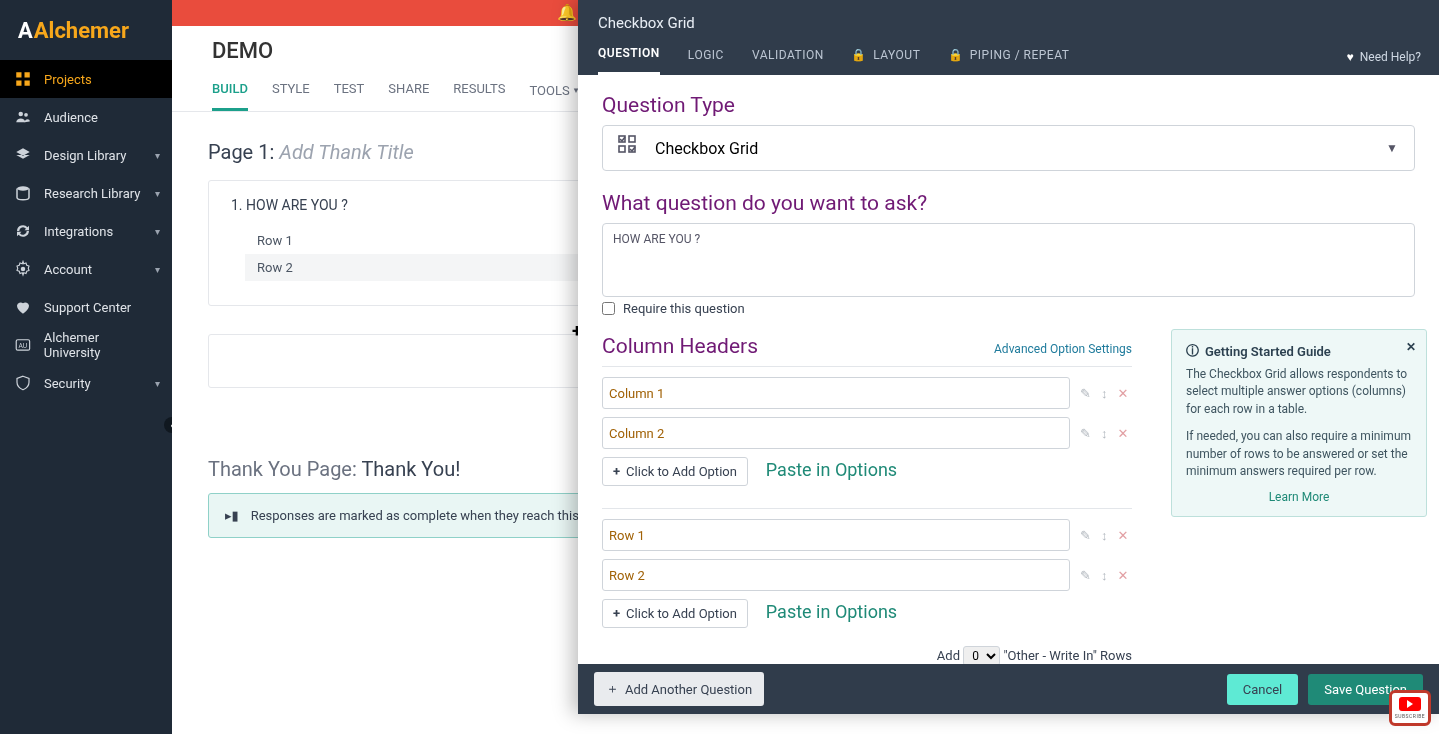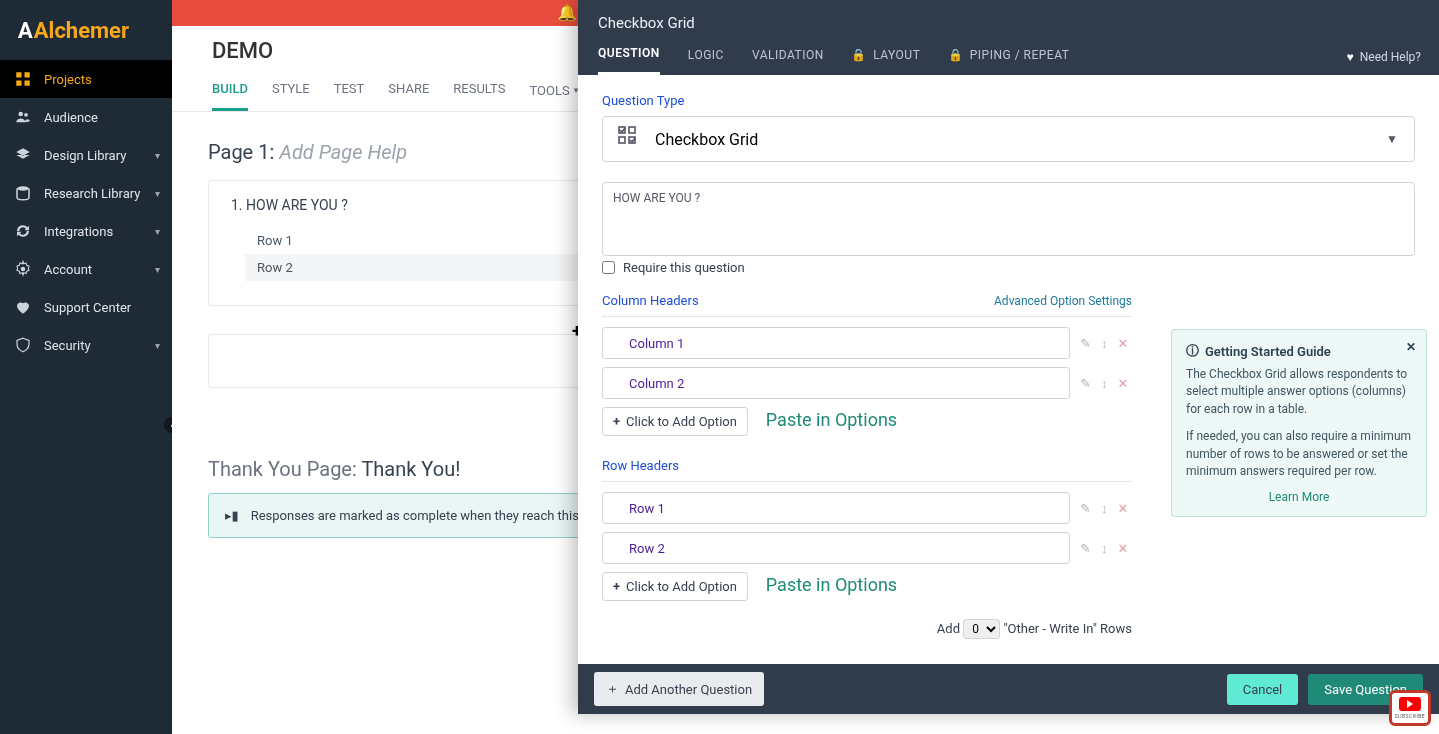--- a/index.html
+++ b/index.html
@@ -53,37 +53,37 @@
   .modal-head { background:#303c4b; color:#e8eef5; padding:14px 20px 0 20px; }
   .modal-title { font-size:15px; font-weight:400; margin-bottom:14px; }
   .modal-tabs { display:flex; gap:28px; font-size:12px; letter-spacing:.5px; }
   .modal-tab { padding-bottom:12px; color:#bcc6d3; cursor:pointer; display:flex; align-items:center; gap:6px;}
   .modal-tab.active { color:#fff; border-bottom:3px solid #fff; font-weight:600;}
   .need-help { position:absolute; right:18px; top:50px; color:#cfd8e3; font-size:12px; display:flex; align-items:center; gap:6px; cursor:pointer;}
   .need-help .heart{ color:#fff; }
 
   .modal-body { flex:1; overflow:auto; padding:18px 24px 12px 24px; position:relative; }
   .modal-body::-webkit-scrollbar{ width:10px;} .modal-body::-webkit-scrollbar-thumb{background:#c7ccd1;border-radius:5px;}
-  .label { font-size:13px; color:#1d4ed8; margin-bottom:8px; }
+  .label { font-size:21px; color:#701a75; margin-bottom:8px; }
 
   .qtype-select { border:1px solid #cfd4da; border-radius:4px; height:46px; display:flex; align-items:center; padding:0 14px; gap:14px; cursor:pointer; position:relative; margin-bottom:20px;}
   .qtype-select .caret { position:absolute; right:16px; font-size:12px; color:#556; }
   .grid-icon svg { width:24px; height:24px; }
 
   .qtext { border:1px solid #cfd4da; border-radius:4px; width:100%; height:74px; padding:8px 10px; font-size:12px; color:#556; resize:none; font-family:inherit; margin-bottom:0;}
 
   .req-row { display:flex; align-items:center; gap:8px; font-size:13px; color:#374151; margin-bottom:18px;}
   .req-row input{ width:13px;height:13px;}
 
   .section-row { display:flex; justify-content:space-between; align-items:baseline; }
   .adv-link { font-size:12px; color:#1f7b9c; cursor:pointer;text-align:center; }
 
   .opt-list { margin-top:8px; }
   .opt-row { display:flex; align-items:center; gap:10px; margin-bottom:8px;}
-  .opt-input { flex:0 0 468px; border:1px solid #cfd4da; border-radius:3px; height:32px; padding:0 26px; font-size:13px; color:#4c1d95; }
+  .opt-input { flex:0 0 468px; border:1px solid #cfd4da; border-radius:3px; height:32px; padding:0 6px; font-size:13px; color:#a16207; }
   .opt-act { color:#b0b6bd; font-size:13px; display:flex; gap:10px; }
   .opt-act span{cursor:pointer;}
   .opt-act .del{ color:#e2a0a4;}
   .add-opt { display:inline-flex; align-items:center; gap:6px; border:1px solid #cfd4da; border-radius:3px; padding:6px 10px; font-size:13px; color:#374151; background:#fff; cursor:pointer; margin-right:14px;}
   .paste-link { font-size:18px; color:#1f8a77; cursor:pointer;}
 
   .row-section { margin-top:22px;}
   .other-row { text-align:right; font-size:13px; color:#374151; margin-top:18px;}
   .other-row select{ border:1px solid #cfd4da; border-radius:3px; padding:1px 4px; font-size:12px; }
 
@@ -175,20 +175,29 @@
     <span>Account</span>
     <span class="nav-chevron">▾</span>
   </div>
   <div class="nav-item">
     <span class="nav-icon">
         <svg viewBox="0 0 24 24">
           <path d="M12 21s-8-5-8-11a5 5 0 0 1 8-3 5 5 0 0 1 8 3c0 6-8 11-8 11z"></path>
         </svg>
       </span>
     <span>Support Center</span>
+  </div>
+  <div class="nav-item">
+    <span class="nav-icon">
+        <svg viewBox="0 0 24 24">
+          <rect x="3" y="5" width="18" height="14" rx="2" fill="none" stroke="#cdd3da" stroke-width="1.6"></rect>
+          <text x="6" y="16" font-size="9" fill="#cdd3da">AU</text>
+        </svg>
+      </span>
+    <span>Alchemer University</span>
   </div>
   <div class="nav-item">
     <span class="nav-icon">
         <svg viewBox="0 0 24 24">
           <path d="M12 3l8 3v5c0 5-3 8-8 10-5-2-8-5-8-10V6l8-3z" fill="none" stroke="#cdd3da" stroke-width="1.6"></path>
         </svg>
       </span>
     <span>Security</span>
     <span class="nav-chevron">▾</span>
   </div>
@@ -210,21 +219,21 @@
     <div class="tab">SHARE</div>
     <div class="tab">RESULTS</div>
     <div class="tab tools">
         <span>TOOLS</span>
         <span style="font-size:9px;">▾</span>
       </div>
   </div>
 
   <div class="page-body">
     <div class="page-head">
-      <span>Page 1: </span><span class="placeholder">Add Page Help</span>
+      <span>Page 1: </span><span class="placeholder">Add Thank Title</span>
     </div>
 
     <div class="q-card">
       <div class="q-title">1. HOW ARE YOU ?</div>
       <div style="padding-left:14px;">
         <div class="q-row">Row 1</div>
         <div class="q-row alt">Row 2</div>
       </div>
     </div>
 
@@ -281,20 +290,21 @@
           <rect x="12" y="2" width="6" height="6"></rect>
           <rect x="2" y="12" width="6" height="6"></rect>
           <rect x="12" y="12" width="6" height="6"></rect>
             <path d="M13 15l2 2 3-4"></path>
         </svg>
       </span>
       <span>Checkbox Grid</span>
       <span class="caret">▼</span>
     </div>
 
+    <div class="label">What question do you want to ask?</div>
     <textarea class="qtext" style="">HOW ARE YOU ?</textarea>
 
     <label class="req-row">
       <input type="checkbox" style="">
       <span>Require this question</span>
     </label>
 
     <div style="width:530px;">
       <div class="section-row">
         <div class="label" style="margin-bottom:0;">Column Headers</div>
@@ -319,21 +329,20 @@
             </div>
         </div>
       </div>
       <button class="add-opt">
           <b>+</b>
           <span>Click to Add Option</span>
         </button>
       <span class="paste-link">Paste in Options</span>
 
       <div class="row-section">
-        <div class="label">Row Headers</div>
         <hr style="border:none;border-top:1px solid #e3e6ea;margin:4px 0 10px 0;">
         <div class="opt-list">
           <div class="opt-row">
             <input class="opt-input" value="Row 1" style="">
             <div class="opt-act">
                 <span>✎</span>
                 <span>↕</span>
                 <span class="del">✕</span>
               </div>
           </div>

